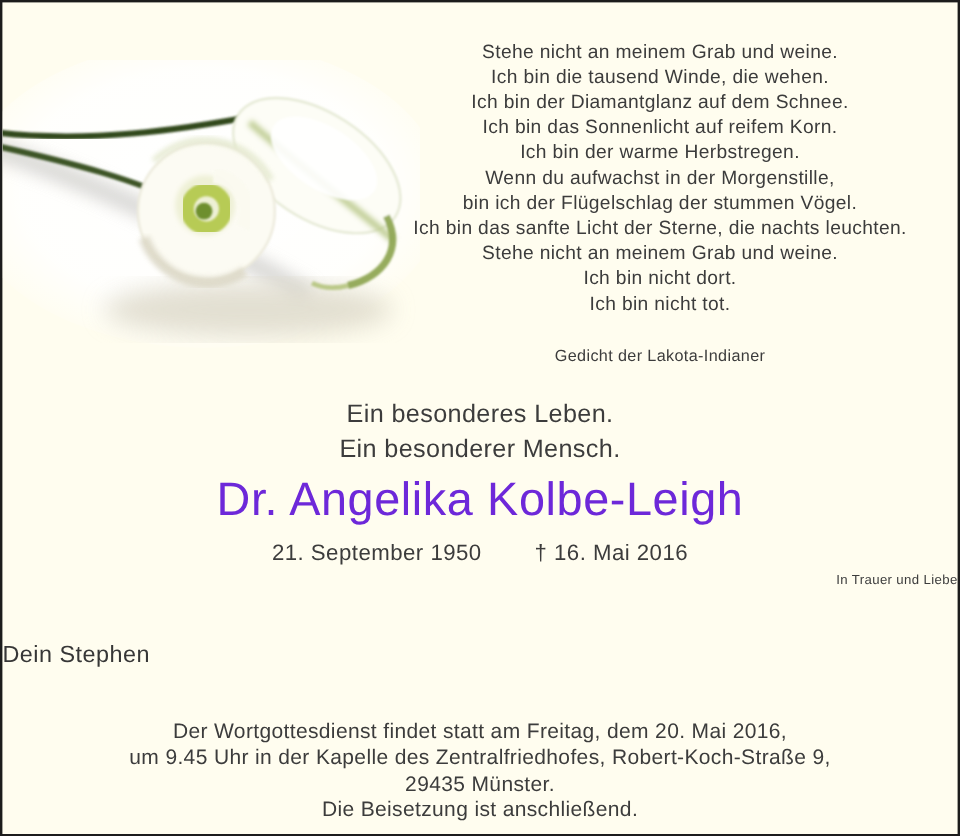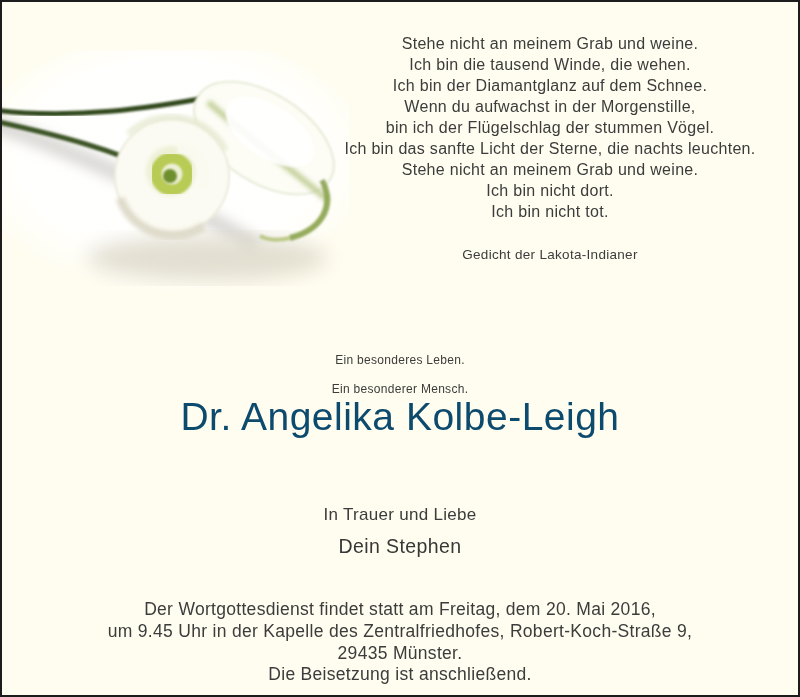--- a/index.html
+++ b/index.html
@@ -31,66 +31,66 @@
     line-height: 21px;
     letter-spacing: 0.3px;
   }
   .poem-attribution {
     margin-top: 22px;
     font-size: 13.5px;
     letter-spacing: 0.3px;
   }
   .intro {
     position: absolute;
-    top: 344px;
+    top: 330px;
     left: 0;
     width: 100%;
     text-align: center;
-    font-size: 12px;
+    font-size: 21px;
     line-height: 28.5px;
     letter-spacing: 0.3px;
   }
   .deceased-name {
     position: absolute;
     top: 392px;
     left: 0;
     width: 100%;
     text-align: center;
     font-size: 39px;
     line-height: 46px;
     letter-spacing: 0.5px;
-    color: #0c4a6e;
+    color: #6d28d9;
   }
   .dates {
     position: absolute;
     top: 447px;
     left: 0;
     width: 100%;
     display: flex;
     justify-content: center;
     gap: 44px;
     font-size: 18.5px;
     line-height: 24px;
     letter-spacing: 0.4px;
   }
   .farewell-1 {
     position: absolute;
-    top: 503px;
+    top: 476px;
     left: 0;
     width: 100%;
-    text-align: center;
-    font-size: 17px;
+    text-align: right;
+    font-size: 11px;
     letter-spacing: 0.3px;
   }
   .farewell-2 {
     position: absolute;
     top: 533px;
     left: 0;
     width: 100%;
-    text-align: center;
+    text-align: left;
     font-size: 19.5px;
     letter-spacing: 0.4px;
     color: #373737;
   }
   .service {
     position: absolute;
     top: 585px;
     left: 0;
     width: 100%;
     text-align: center;
@@ -154,36 +154,42 @@
         <path d="M 176 96 A 30 30 0 0 1 200 140" stroke="#fbfaf0" stroke-width="13" fill="none" filter="url(#b1)" opacity="0.95"></path>
         <path d="M 126 84 A 62 62 0 0 1 224 100" stroke="#e2e7cb" stroke-width="5" fill="none" filter="url(#b2)" opacity="0.85"></path>
       </g>
     </svg>
   </div>
 
   <div class="poem">
     <div>Stehe nicht an meinem Grab und weine.</div>
     <div>Ich bin die tausend Winde, die wehen.</div>
     <div>Ich bin der Diamantglanz auf dem Schnee.</div>
+    <div>Ich bin das Sonnenlicht auf reifem Korn.</div>
+    <div>Ich bin der warme Herbstregen.</div>
     <div>Wenn du aufwachst in der Morgenstille,</div>
     <div>bin ich der Flügelschlag der stummen Vögel.</div>
     <div>Ich bin das sanfte Licht der Sterne, die nachts leuchten.</div>
     <div>Stehe nicht an meinem Grab und weine.</div>
     <div>Ich bin nicht dort.</div>
     <div>Ich bin nicht tot.</div>
     <div class="poem-attribution">Gedicht der Lakota-Indianer</div>
   </div>
 
   <div class="intro">
     <div>Ein besonderes Leben.</div>
     <div>Ein besonderer Mensch.</div>
   </div>
 
   <div class="deceased-name">Dr. Angelika Kolbe-Leigh</div>
 
+  <div class="dates">
+    <span>21. September 1950</span>
+    <span>† 16. Mai 2016</span>
+  </div>
 
   <div class="farewell-1">In Trauer und Liebe</div>
   <div class="farewell-2">Dein Stephen</div>
 
   <div class="service">
     <div>Der Wortgottesdienst findet statt am Freitag, dem 20. Mai 2016,</div>
     <div>um 9.45 Uhr in der Kapelle des Zentralfriedhofes, Robert-Koch-Straße 9,</div>
     <div>29435 Münster.</div>
     <div>Die Beisetzung ist anschließend.</div>
   </div>

